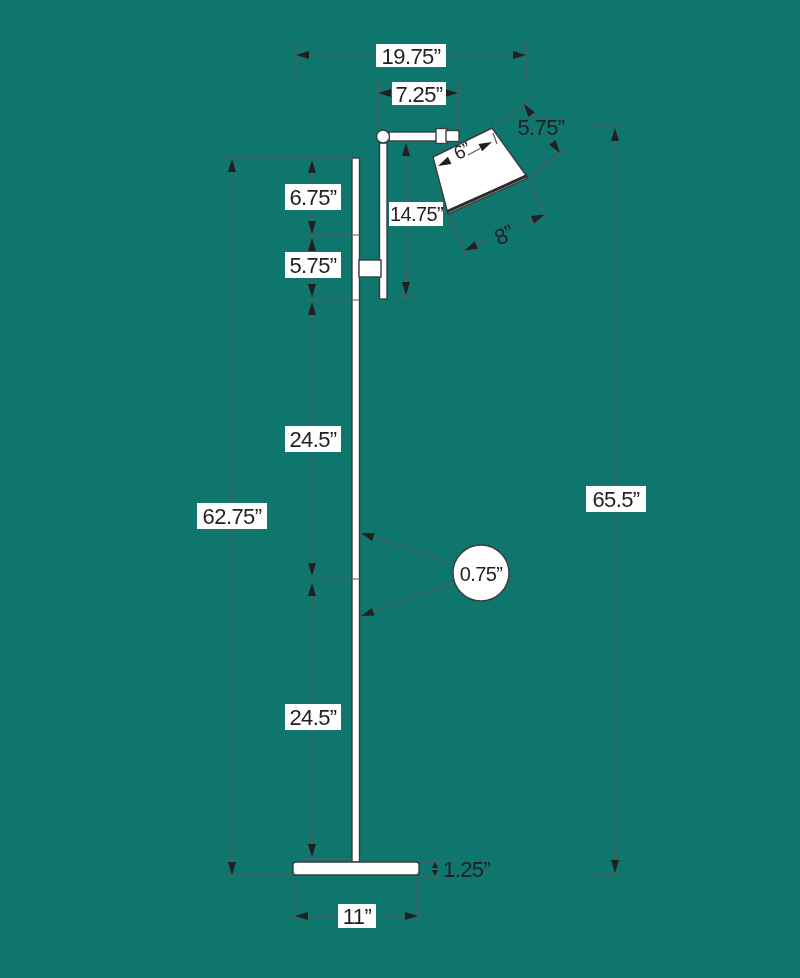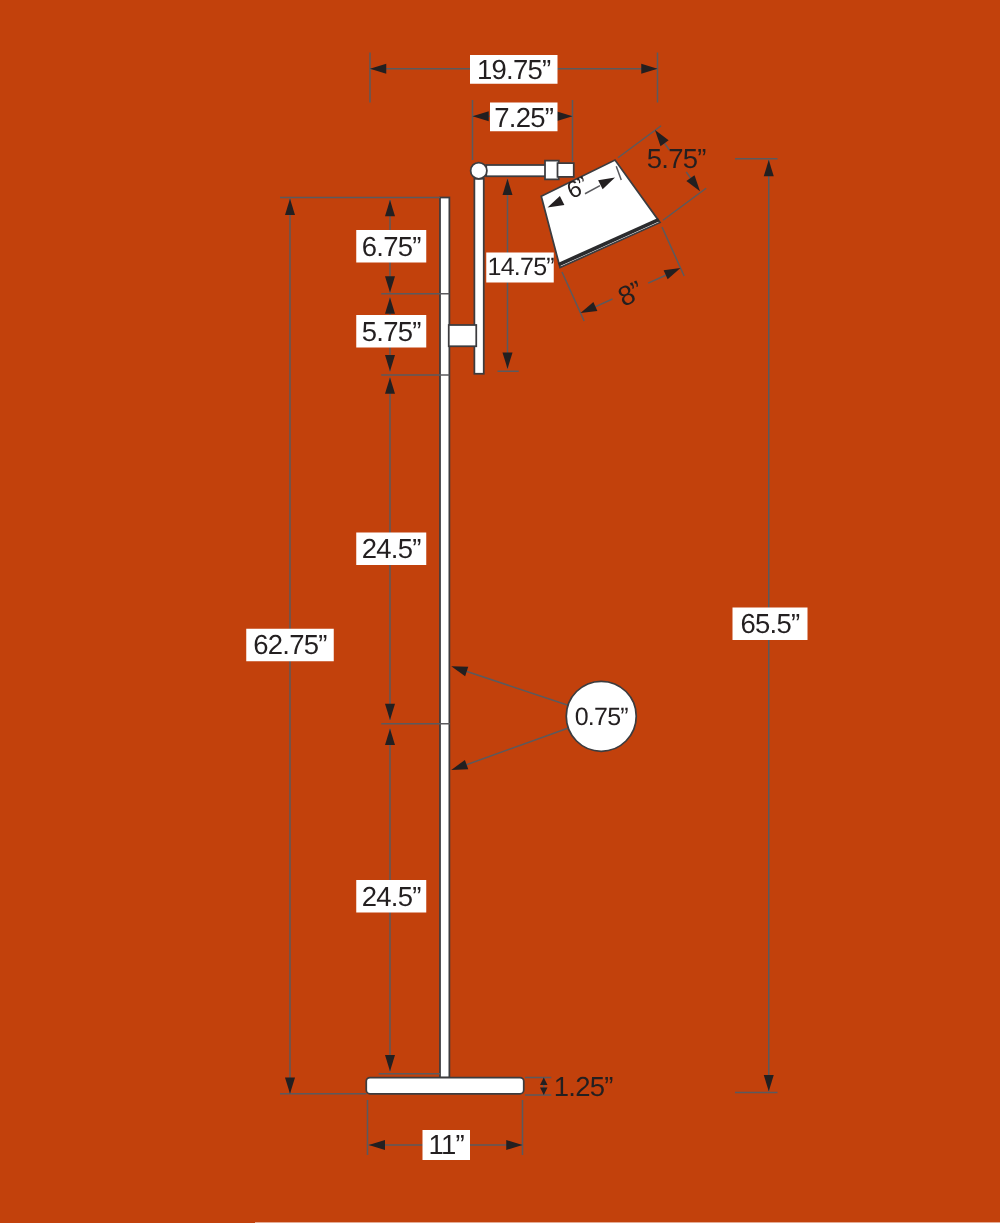--- a/index.html
+++ b/index.html
@@ -1,16 +1,16 @@
 <!DOCTYPE html>
 <html><head>
 <meta charset="utf-8">
 <style>
   html,body{margin:0;padding:0;background:#fff;}
-  #stage{width:800px;height:978px;background:#c2410c;position:relative;overflow:hidden;}
+  #stage{width:800px;height:978px;background:#0f766e;position:relative;overflow:hidden;}
   svg{display:block;}
   .thin{stroke:#5a5a5e;stroke-width:1.2;fill:none;}
   .out{stroke:#3c3c3f;stroke-width:1.4;fill:#ffffff;}
   .rim{stroke:#2b2b2d;stroke-width:3;fill:none;}
   .arr{fill:#231f20;stroke:none;}
   .mask{fill:#ffffff;stroke:none;}
   .lbl{font-family:"Liberation Sans","DejaVu Sans",sans-serif;font-size:22px;letter-spacing:-0.6px;
        fill:#231f20;text-anchor:middle;dominant-baseline:central;}
   .lbl-sm{font-size:19px;}
   .lbl-md{font-size:20px;}

